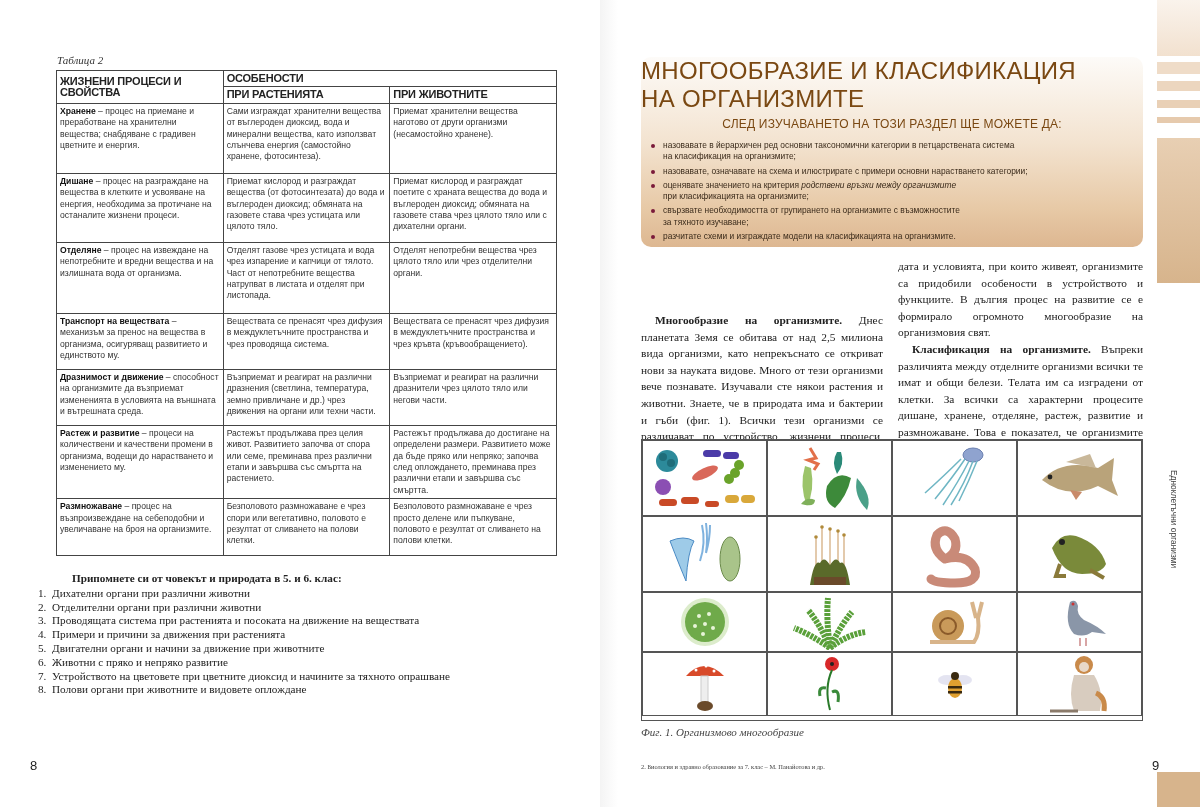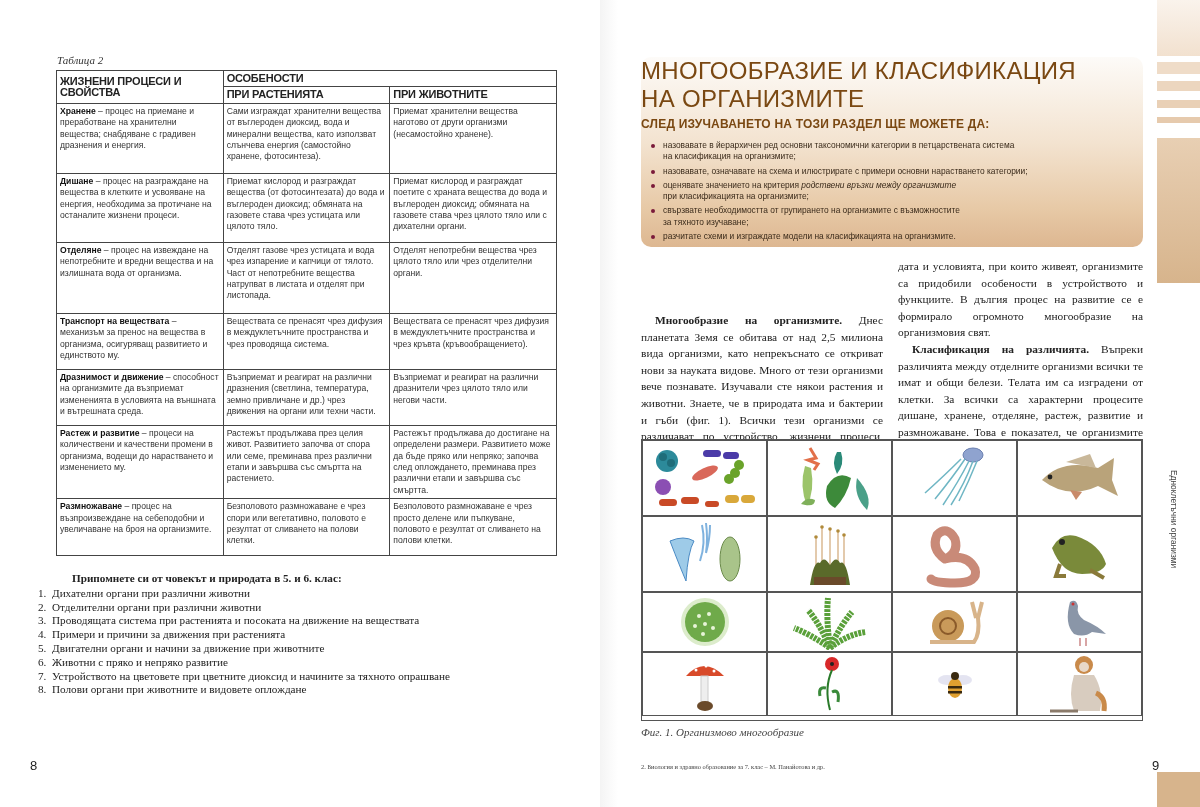--- a/index.html
+++ b/index.html
@@ -23,21 +23,21 @@
   .remember .num { display: inline-block; width: 14px; }
   .page-num-left { position: absolute; left: 30px; top: 758px; font-size: 13px; color: #222; }
 
   .gutter { position: absolute; left: 600px; top: 0; width: 18px; height: 807px; background: linear-gradient(90deg, #f4f4f4, #fff); }
 
   
   .page-right { position: absolute; left: 600px; top: 0; width: 600px; height: 807px; }
   .hero { position: absolute; left: 41px; top: 57px; width: 502px; height: 190px; border-radius: 10px;
     background: linear-gradient(180deg, #fdfbf8 0%, #f3e3d0 45%, #e7c9a6 80%, #ddb791 100%); }
   .hero-title { position: absolute; left: 0; top: 0; width: 100%; font-size: 24px; line-height: 28px; color: #7a4812; letter-spacing: 0.3px; padding-top: 0; }
-  .hero-sub { position: absolute; left: 0; top: 60px; width: 100%; text-align: left; font-weight: bold; font-size: 12px; color: #7a4812; letter-spacing: 0.2px; }
+  .hero-sub { position: absolute; left: 0; top: 60px; width: 100%; text-align: center; font-weight: normal; font-size: 12px; color: #7a4812; letter-spacing: 0.2px; }
   .hero ul { position: absolute; left: 8px; top: 83px; list-style: none; font-family: "Liberation Sans Narrow", "Liberation Sans", sans-serif; font-size: 8.4px; line-height: 11.3px; color: #3a2a1a; }
   .hero li { position: relative; padding-left: 14px; margin-bottom: 3px; }
   .hero li::before { content: ""; position: absolute; left: 2px; top: 4px; width: 4px; height: 4px; border-radius: 50%; background: #7a1a3a; }
   .hero li i { font-style: italic; }
 
   .sec-title { position: absolute; left: 41px; top: 255px; width: 240px; font-size: 15.5px; line-height: 19px; color: #8a4a14; letter-spacing: -0.2px; }
   .col-text { position: absolute; font-family: "Liberation Serif", serif; font-size: 11.4px; line-height: 16.6px; color: #222; text-align: justify; }
   .col-a { left: 41px; top: 312px; width: 242px; text-indent: 14px; }
   .col-b { left: 298px; top: 258px; width: 245px; }
   .col-b p { text-indent: 0; }
@@ -65,21 +65,21 @@
     <tbody>
         <tr>
       <th class="main col1" rowspan="2">ЖИЗНЕНИ ПРОЦЕСИ И СВОЙСТВА</th>
       <th colspan="2">ОСОБЕНОСТИ</th>
     </tr>
     <tr>
       <th class="col2">ПРИ РАСТЕНИЯТА</th>
       <th class="col3">ПРИ ЖИВОТНИТЕ</th>
     </tr>
     <tr style="height:70px">
-      <td><b>Хранене</b><span> – процес на приемане и преработване на хранителни вещества; снабдяване с градивен дразнения и енергия.</span></td>
+      <td><b>Хранене</b><span> – процес на приемане и преработване на хранителни вещества; снабдяване с градивен цветните и енергия.</span></td>
       <td>Сами изграждат хранителни вещества от въглероден диоксид, вода и минерални вещества, като използват слънчева енергия (самостойно хранене, фотосинтеза).</td>
       <td>Приемат хранителни вещества наготово от други организми (несамостойно хранене).</td>
     </tr>
     <tr style="height:69px">
       <td><b>Дишане</b><span> – процес на разграждане на вещества в клетките и усвояване на енергия, необходима за протичане на останалите жизнени процеси.</span></td>
       <td>Приемат кислород и разграждат вещества (от фотосинтезата) до вода и въглероден диоксид; обмяната на газовете става чрез устицата или цялото тяло.</td>
       <td>Приемат кислород и разграждат поетите с храната вещества до вода и въглероден диоксид; обмяната на газовете става чрез цялото тяло или с дихателни органи.</td>
     </tr>
     <tr style="height:71px">
       <td><b>Отделяне</b><span> – процес на извеждане на непотребните и вредни вещества и на излишната вода от организма.</span></td>
@@ -144,21 +144,21 @@
     </ul>
   </div>
 
 
   <div class="col-text col-a">
     <b>Многообразие на организмите.</b><span> Днес планетата Земя се обитава от над 2,5 милиона вида организми, като непрекъснато се откриват нови за науката видове. Много от тези организми вече познавате. Изучавали сте някои растения и животни. Знаете, че в природата има и бактерии и гъби (фиг. 1). Всички тези организми се различават по устройство, жизнени процеси, начин на живот. Приспособявайки се към сре-</span>
   </div>
 
   <div class="col-text col-b">
     <p>дата и условията, при които живеят, организмите са придобили особености в устройството и функциите. В дългия процес на развитие се е формирало огромното многообразие на организмовия свят.</p>
-    <p class="ind"><b>Класификация на различията.</b><span> Въпреки различията между отделните организми всички те имат и общи белези. Телата им са изградени от клетки. За всички са характерни процесите дишане, хранене, отделяне, растеж, развитие и размножаване. Това е показател, че организмите имат общ произход и в по-малка</span></p>
+    <p class="ind"><b>Класификация на организмите.</b><span> Въпреки различията между отделните организми всички те имат и общи белези. Телата им са изградени от клетки. За всички са характерни процесите дишане, хранене, отделяне, растеж, развитие и размножаване. Това е показател, че организмите имат общ произход и в по-малка</span></p>
   </div>
 
   <div class="fig-grid">
 
     <div class="cell">
       <svg width="120" height="70" viewBox="0 0 120 70">
         <g>
           <circle cx="22" cy="18" r="11" fill="#2c8a9a"></circle>
             <circle cx="18" cy="14" r="4" fill="#1f6d7a"></circle>
             <circle cx="26" cy="20" r="4" fill="#1f6d7a"></circle>

